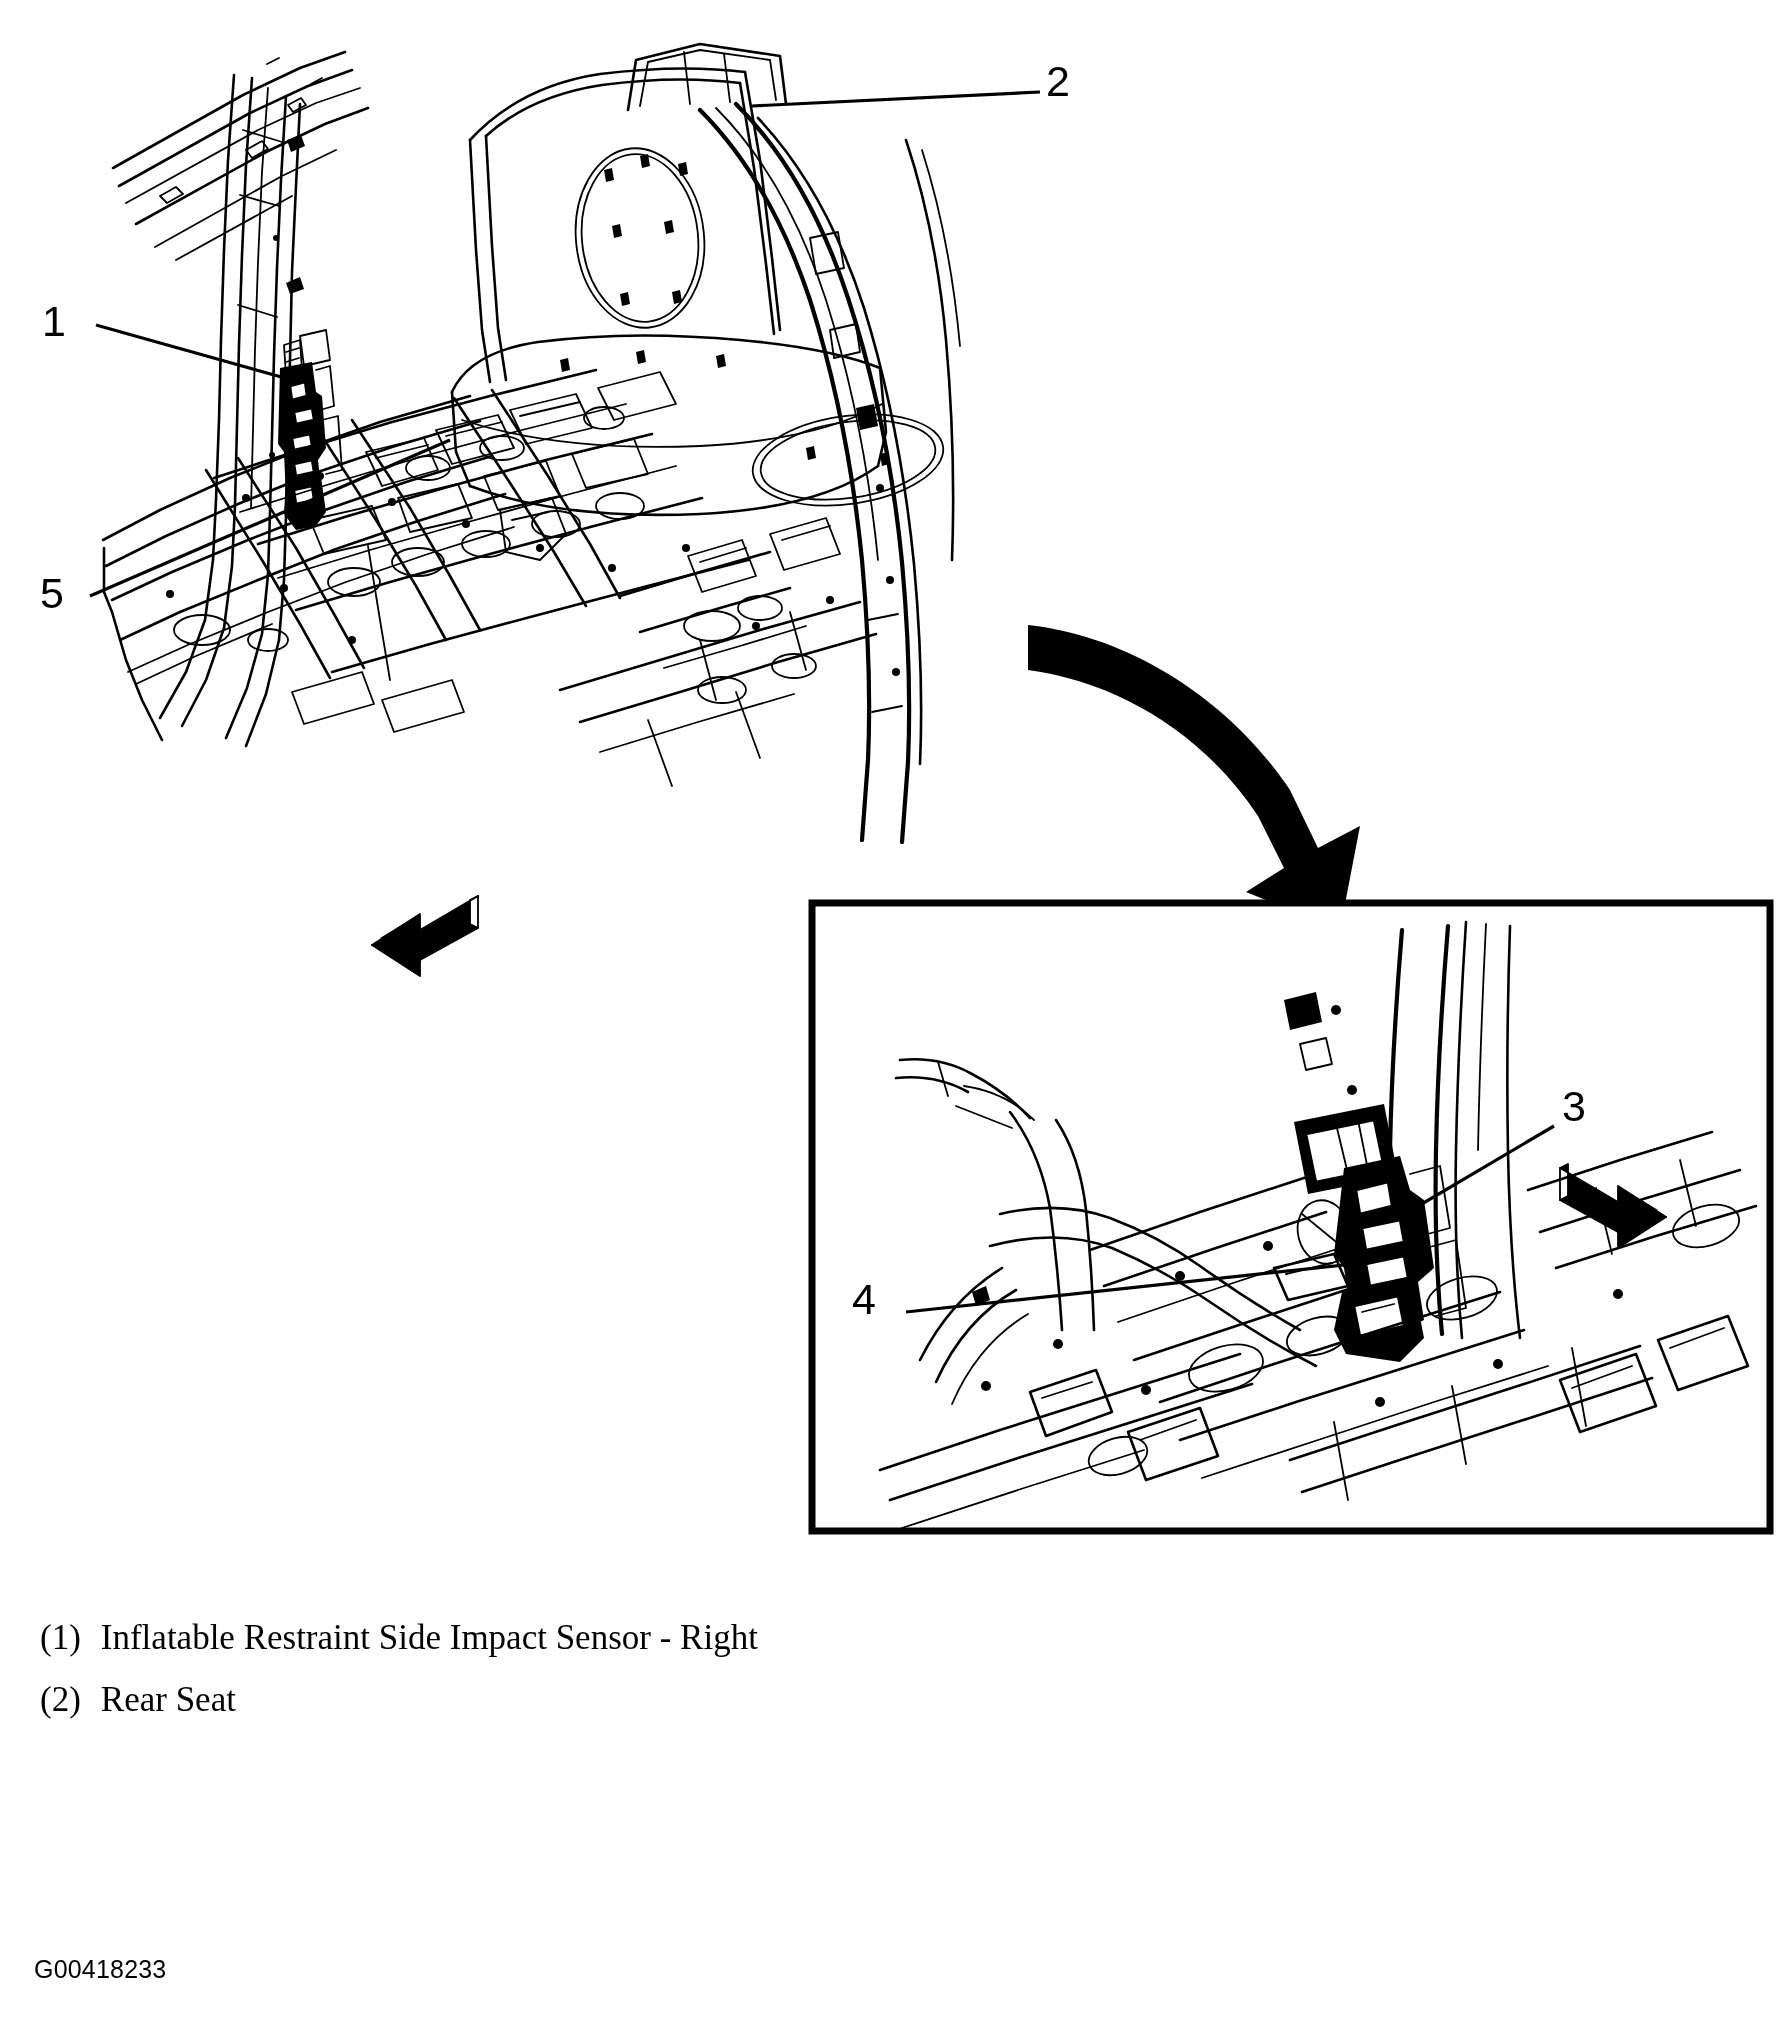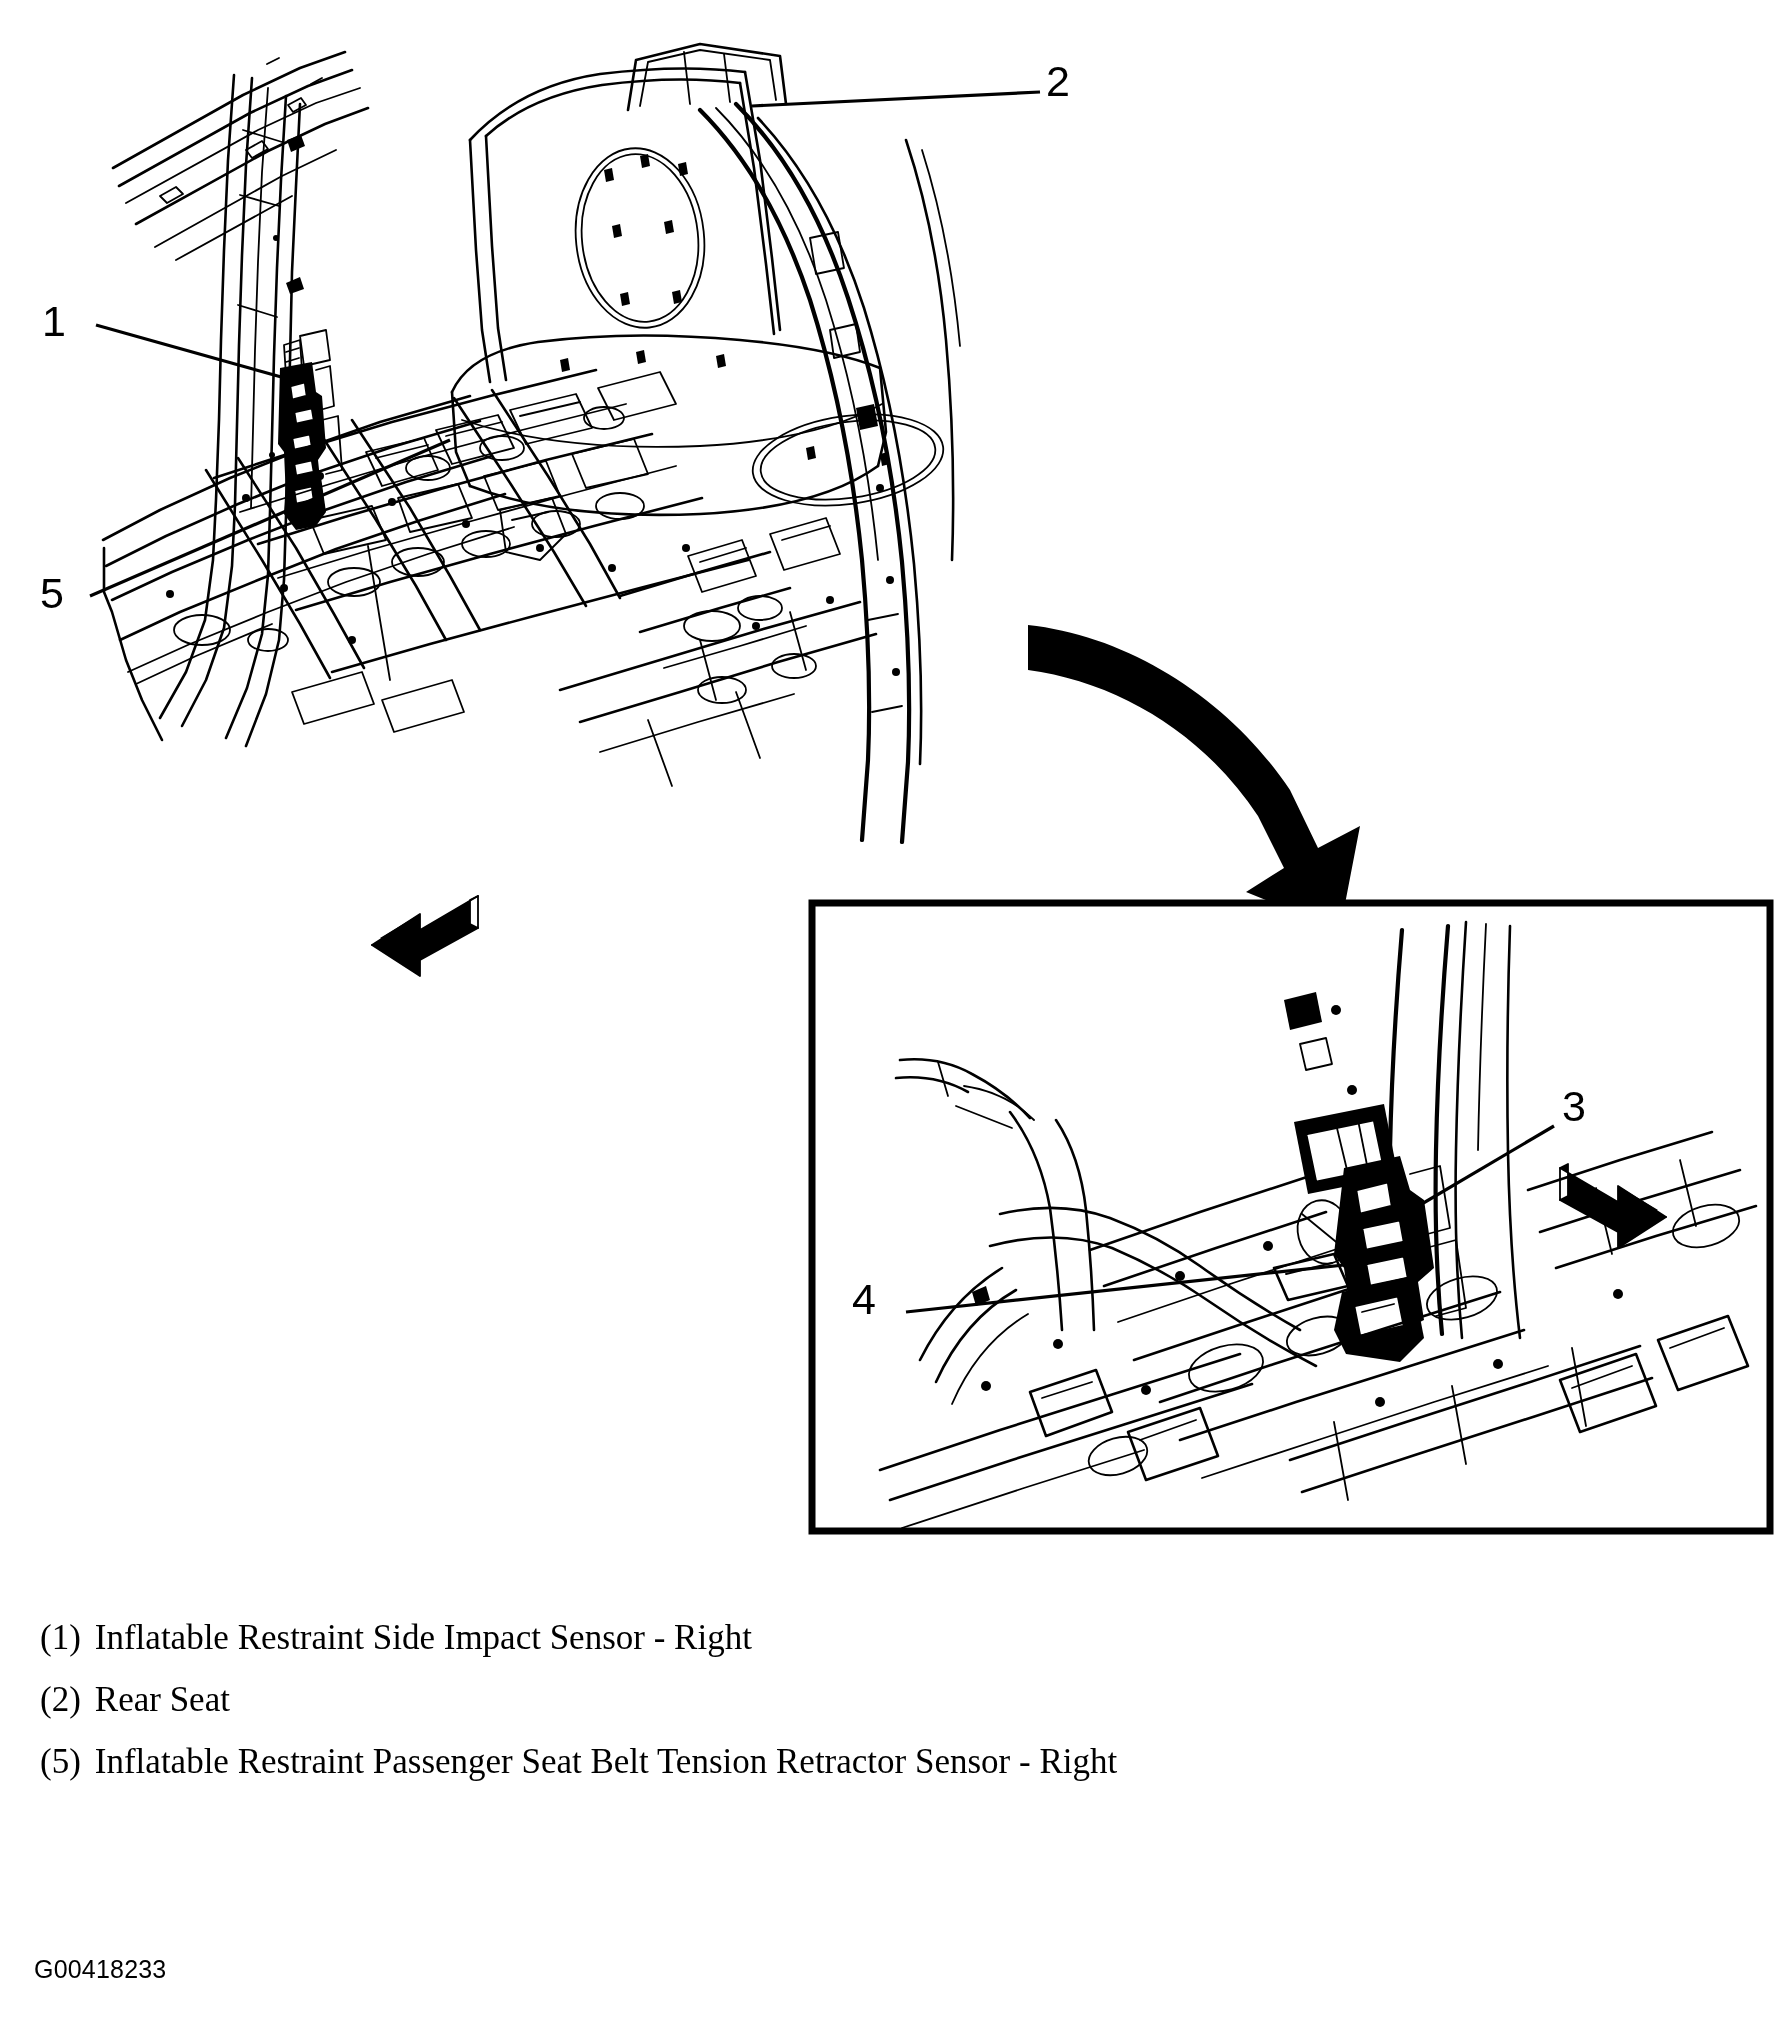--- a/index.html
+++ b/index.html
@@ -55,21 +55,21 @@
     line-height: 1.0;
     color: #000;
     margin-bottom: 27px;
     white-space: nowrap;
   }
   .legend-num {
     display: inline;
   }
   .legend-text {
     display: inline;
-    margin-left: 14px;
+    margin-left: 20px;
   }
 
   
   #figure-id {
     position: absolute;
     left: 34px;
     top: 1955px;
     font-family: "Liberation Sans", "DejaVu Sans", sans-serif;
     font-size: 25px;
     letter-spacing: 0.2px;
@@ -465,18 +465,15 @@
   <div class="legend-row">
     <span class="legend-num">(1)</span><span class="legend-text">Inflatable Restraint Side Impact Sensor - Right</span>
   </div>
 
   <div class="legend-row">
     <span class="legend-num">(2)</span><span class="legend-text">Rear Seat</span>
   </div>
 
 
 
-  <div class="legend-row">
-    <span class="legend-num">(5)</span><span class="legend-text">Inflatable Restraint Passenger Seat Belt Tension Retractor Sensor - Right</span>
-  </div>
 </div>
 
 <div id="figure-id">G00418233</div>
 
 </body></html>

